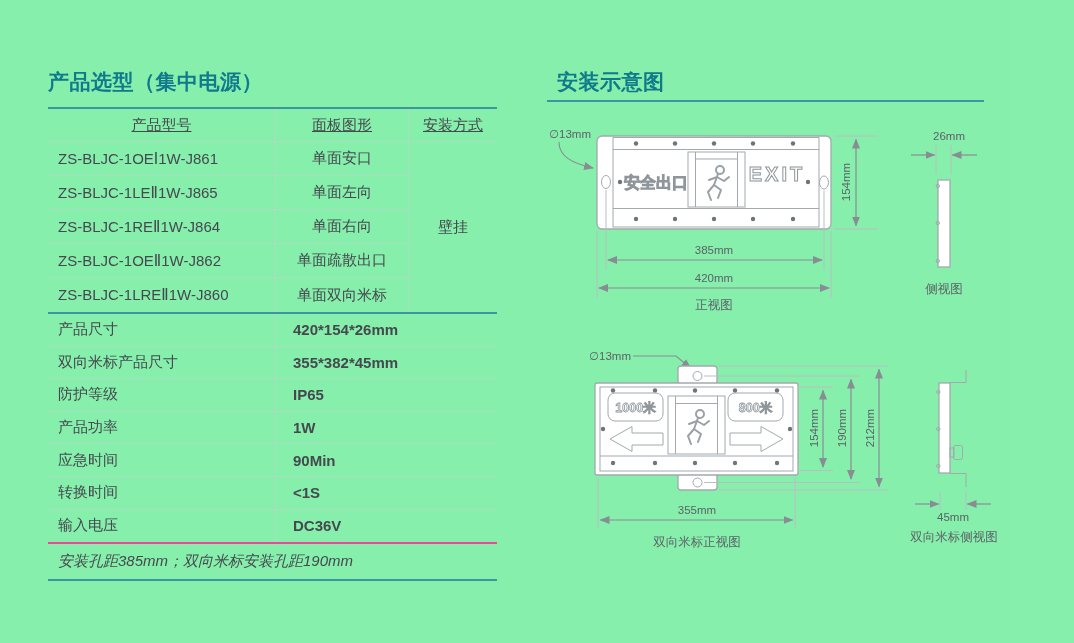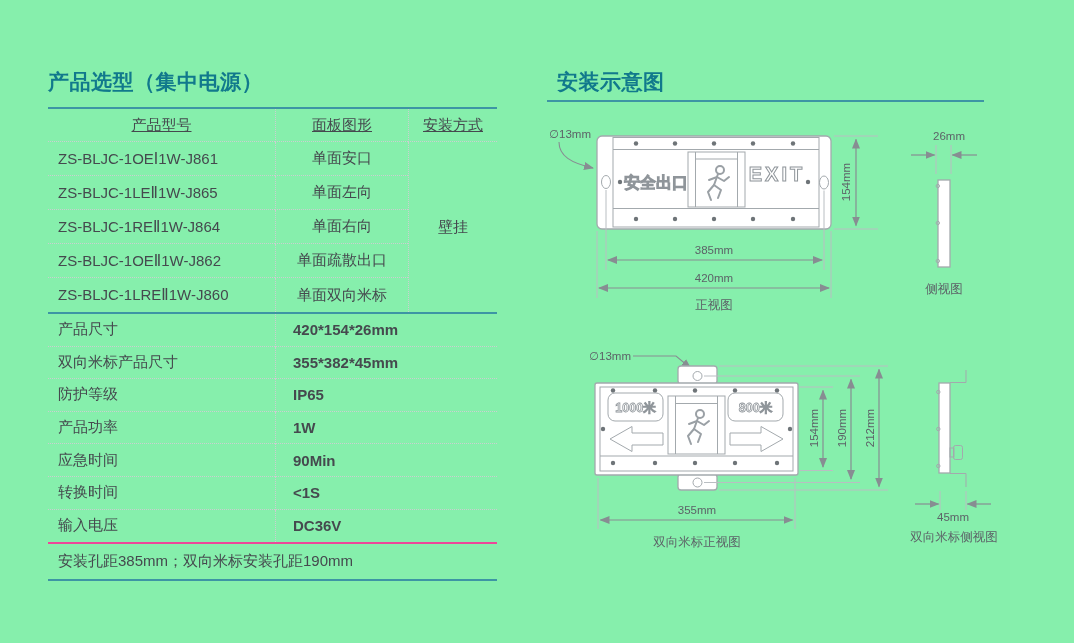--- a/index.html
+++ b/index.html
@@ -21,21 +21,21 @@
   .cell.head { justify-content:center;text-decoration:underline; }
   .cell.bl { border-left:1px dotted #CBCED0; }
   .cell.bb { border-bottom:1px dotted #CBCED0; }
   .cell.pl { padding-left:10px; }
 
   .specs-grid { display:grid; grid-template-columns:227px 222px;
     grid-template-rows:repeat(7,32.6px); border-bottom:2px solid #ec4899; }
   .specs-grid .val { border-left:1px dotted #CBCED0; padding-left:17px;font-weight:bold; }
 
   .footer-row { height:37px; display:flex; align-items:center; padding-left:10px;
-    font-size:15px; border-bottom:2px solid #3D95A4; }
+    font-size:15px; border-bottom:2px solid #3D95A4;font-style:italic; }
 
   
   .right-panel { position:absolute; left:547px; top:68px; width:437px; border-bottom:2px solid #3D95A4; padding-bottom:4px; }
   .right-panel h2 { padding-left:10px; }
 
   .diagram-svg { position:absolute; left:537px; top:112px; }
 
   
   .body   { fill:#ffffff; stroke:#A3A9AD; stroke-width:1.3; }
   .detail { fill:none; stroke:#A3A9AD; stroke-width:1; }

